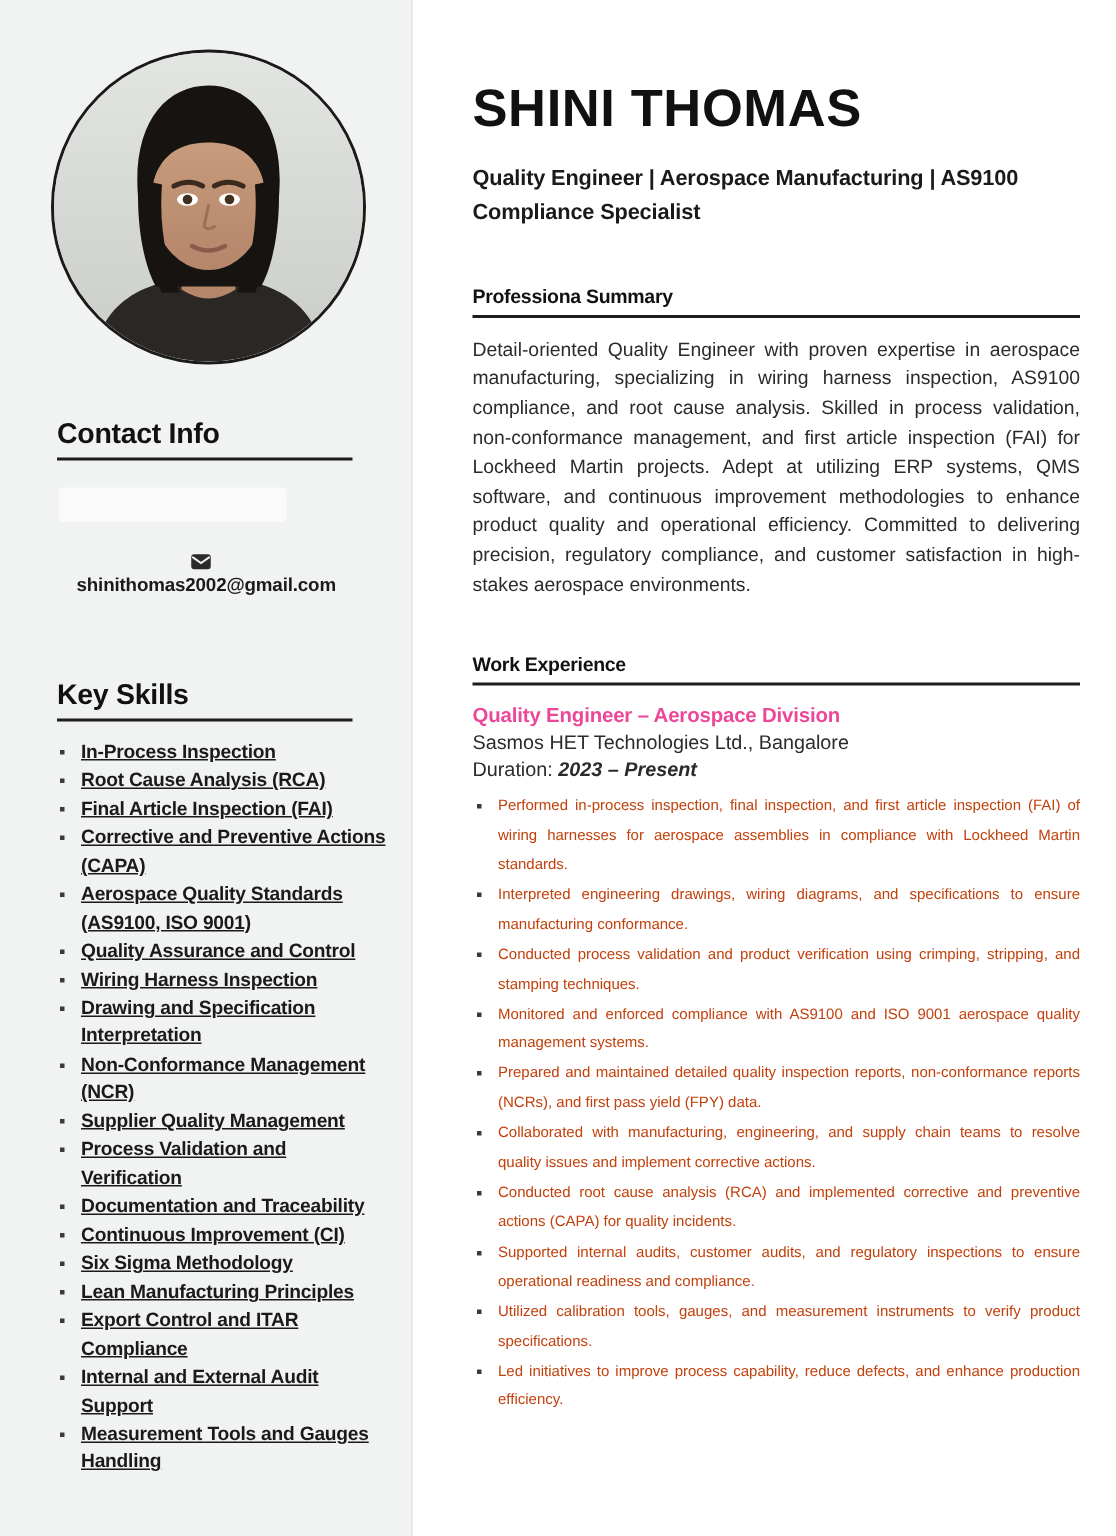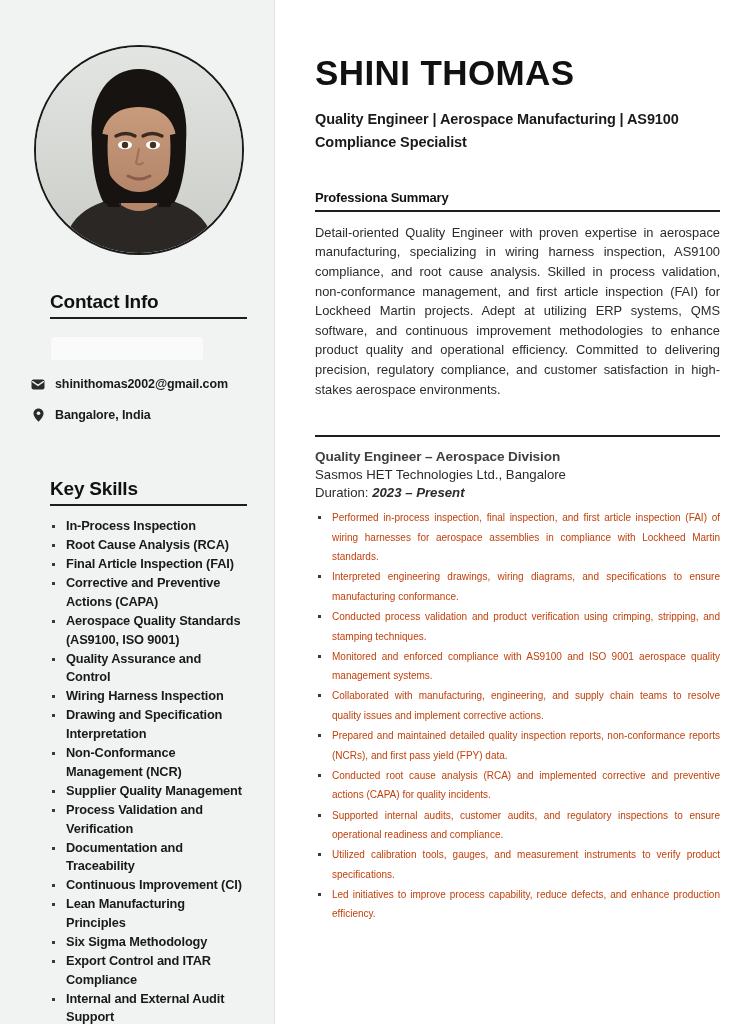--- a/index.html
+++ b/index.html
@@ -22,21 +22,21 @@
     background: #ffffff;
   }
 
   
   .sidebar {
     width: 275px;
     flex: 0 0 275px;
     background: #f1f2f2;
     border-right: 1px solid #e2e2e2;
     box-sizing: border-box;
-    padding: 12px;
+    padding: 0;
     position: relative;
   }
   .photo-wrap {
     margin: 33px auto 0 auto;
     width: 206px;
     height: 206px;
   }
   .photo {
     width: 206px;
     height: 206px;
@@ -70,20 +70,21 @@
     height: 23px;
     background: #fafafa;
     border-radius: 3px;
     margin: 18px 0 0 1px;
   }
   .contact-row {
     display: flex;
     align-items: center;
     margin-top: 17px;
     margin-left: -21px;
+    flex-direction: column;
   }
   .contact-icon {
     width: 18px;
     flex: 0 0 18px;
     display: flex;
     align-items: center;
     justify-content: center;
     margin-right: 8px;
   }
   .contact-icon svg { display: block; }
@@ -102,20 +103,21 @@
   }
   .skills-list li {
     position: relative;
     padding-left: 16px;
     font-size: 12.8px;
     font-weight: bold;
     line-height: 18.6px;
     color: #1a1a1a;
     letter-spacing: -0.15px;
     margin-bottom: 0.5px;
+    text-decoration: underline;
   }
   .skills-list li::before {
     content: "";
     position: absolute;
     left: 2px;
     top: 8px;
     width: 3px;
     height: 3px;
     background: #3a3a3a;
   }
@@ -160,21 +162,21 @@
   .summary {
     font-size: 12.9px;
     line-height: 19.6px;
     color: #2b2b2b;
     text-align: justify;
     margin: 11px 0 0 0;
   }
   .job-title {
     font-size: 13.6px;
     font-weight: bold;
-    color: #404040;
+    color: #ec4899;
     margin: 12px 0 0 0;
     letter-spacing: -0.1px;
   }
   .job-company {
     font-size: 13.2px;
     color: #2b2b2b;
     margin: 3px 0 0 0;
   }
   .job-duration {
     font-size: 13.2px;
@@ -268,82 +270,74 @@
       <div class="contact-row">
         <span class="contact-icon">
           <svg width="14" height="11" viewBox="0 0 14 11">
             <rect x="0.5" y="0.5" width="13" height="10" rx="2" fill="#2b2b2b"></rect>
             <path d="M1.6 2.6 L7 6.4 L12.4 2.6" stroke="#f1f2f2" stroke-width="1.3" fill="none" stroke-linecap="round"></path>
           </svg>
         </span>
         <span class="contact-text">shinithomas2002@gmail.com</span>
       </div>
 
-      <div class="contact-row">
-        <span class="contact-icon">
-          <svg width="11" height="14" viewBox="0 0 11 14">
-            <path d="M5.5 0.4 C2.7 0.4 0.5 2.6 0.5 5.4 C0.5 9 5.5 13.6 5.5 13.6 C5.5 13.6 10.5 9 10.5 5.4 C10.5 2.6 8.3 0.4 5.5 0.4 Z" fill="#2b2b2b"></path>
-            <circle cx="5.5" cy="5.3" r="1.8" fill="#f1f2f2"></circle>
-          </svg>
-        </span>
-        <span class="contact-text">Bangalore, India</span>
-      </div>
     </div>
 
     <div class="side-section skills-block">
       <h2 class="side-heading">Key Skills</h2>
       <div class="side-rule"></div>
       <ul class="skills-list">
         <li>In-Process Inspection</li>
         <li>Root Cause Analysis (RCA)</li>
         <li>Final Article Inspection (FAI)</li>
         <li>Corrective and Preventive Actions (CAPA)</li>
         <li>Aerospace Quality Standards (AS9100, ISO 9001)</li>
         <li>Quality Assurance and Control</li>
         <li>Wiring Harness Inspection</li>
         <li>Drawing and Specification Interpretation</li>
         <li>Non-Conformance Management (NCR)</li>
         <li>Supplier Quality Management</li>
         <li>Process Validation and Verification</li>
         <li>Documentation and Traceability</li>
         <li>Continuous Improvement (CI)</li>
+        <li>Six Sigma Methodology</li>
         <li>Lean Manufacturing Principles</li>
-        <li>Six Sigma Methodology</li>
         <li>Export Control and ITAR Compliance</li>
         <li>Internal and External Audit Support</li>
         <li>Measurement Tools and Gauges Handling</li>
       </ul>
     </div>
   </aside>
 
   <main class="main">
 
     <h1 class="name">SHINI THOMAS</h1>
     <p class="tagline">Quality Engineer | Aerospace Manufacturing | AS9100 Compliance Specialist</p>
 
     <section class="main-section">
       <h2 class="main-heading">Professiona Summary</h2>
       <div class="main-rule"></div>
       <p class="summary">Detail-oriented Quality Engineer with proven expertise in aerospace manufacturing, specializing in wiring harness inspection, AS9100 compliance, and root cause analysis. Skilled in process validation, non-conformance management, and first article inspection (FAI) for Lockheed Martin projects. Adept at utilizing ERP systems, QMS software, and continuous improvement methodologies to enhance product quality and operational efficiency. Committed to delivering precision, regulatory compliance, and customer satisfaction in high-stakes aerospace environments.</p>
     </section>
 
     <section class="main-section">
+      <h2 class="main-heading">Work Experience</h2>
       <div class="main-rule"></div>
 
       <p class="job-title">Quality Engineer – Aerospace Division</p>
       <p class="job-company">Sasmos HET Technologies Ltd., Bangalore</p>
       <p class="job-duration"><span>Duration: </span><b>2023 – Present</b></p>
 
       <ul class="exp-list">
         <li>Performed in-process inspection, final inspection, and first article inspection (FAI) of wiring harnesses for aerospace assemblies in compliance with Lockheed Martin standards.</li>
         <li>Interpreted engineering drawings, wiring diagrams, and specifications to ensure manufacturing conformance.</li>
         <li>Conducted process validation and product verification using crimping, stripping, and stamping techniques.</li>
         <li>Monitored and enforced compliance with AS9100 and ISO 9001 aerospace quality management systems.</li>
+        <li>Prepared and maintained detailed quality inspection reports, non-conformance reports (NCRs), and first pass yield (FPY) data.</li>
         <li>Collaborated with manufacturing, engineering, and supply chain teams to resolve quality issues and implement corrective actions.</li>
-        <li>Prepared and maintained detailed quality inspection reports, non-conformance reports (NCRs), and first pass yield (FPY) data.</li>
         <li>Conducted root cause analysis (RCA) and implemented corrective and preventive actions (CAPA) for quality incidents.</li>
         <li>Supported internal audits, customer audits, and regulatory inspections to ensure operational readiness and compliance.</li>
         <li>Utilized calibration tools, gauges, and measurement instruments to verify product specifications.</li>
         <li>Led initiatives to improve process capability, reduce defects, and enhance production efficiency.</li>
       </ul>
     </section>
 
   </main>
 </div>
 

